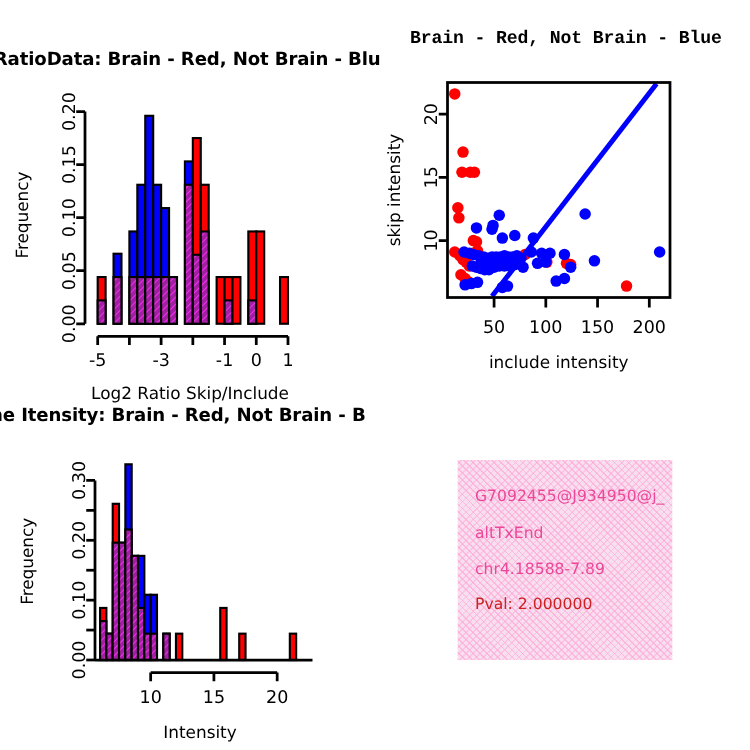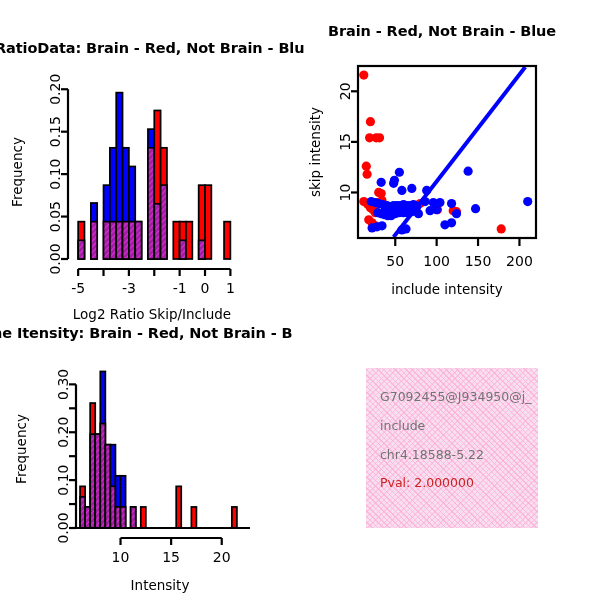--- a/index.html
+++ b/index.html
@@ -51,21 +51,21 @@
     background-image:
       repeating-linear-gradient(45deg, rgba(255,170,215,0.75) 0 1px, rgba(0,0,0,0) 1px 4px),
       repeating-linear-gradient(-45deg, rgba(255,170,215,0.55) 0 1px, rgba(0,0,0,0) 1px 4px);
   }
   #info-box .ib-lines {
     position: relative;
     padding: 22px 0 0 14px;
   }
   .ib-line {
     font-size: 12.5px;
-    color: #737373;
+    color: #ec4899;
     margin-bottom: 15px;
     white-space: nowrap;
     line-height: 1.1;
   }
   .ib-line.pval { color: #cc2222; margin-bottom: 12px; }
 </style>
 </head>
 <body>
 
 <div class="panel" id="ratio-panel" style="left:0; top:0; width:300px; height:310px;margin-top:17px;">
@@ -136,21 +136,21 @@
         <text x="205.01492537313433" y="266" class="tick-lbl" text-anchor="middle">0</text>
         <path d="M 230.38805970149252 242 L 230.38805970149252 249" class="axis-line"></path>
         <text x="230.38805970149252" y="266" class="tick-lbl" text-anchor="middle">1</text>
       </g>
       <text x="152" y="292" class="axis-lbl" text-anchor="middle">Log2 Ratio Skip/Include</text>
       <text x="22" y="145" class="axis-lbl" text-anchor="middle" transform="rotate(-90 22 145)">Frequency</text>
     </svg>
 </div>
 
 <div class="panel" id="scatter-panel" style="left:300px; top:0; width:300px; height:310px;">
-  <div class="panel-title" style="left:28px; top:23px;">Brain - Red, Not Brain - Blue</div>
+  <div class="panel-title" style="left:28px; top:23px;font-family:Liberation Mono, monospace;">Brain - Red, Not Brain - Blue</div>
   <svg id="scatter-svg" width="300" height="300" viewBox="0 0 300 300" style="position:absolute; left:0; top:10px;">
       <defs>
         <clipPath id="scClip">
           <rect x="58" y="56" width="178" height="172"></rect>
         </clipPath>
       </defs>
       <g clip-path="url(#scClip)">
         <circle cx="63.80" cy="65.11" r="4.6" fill="#ff0000" class="pt"></circle>
         <circle cx="70.42" cy="111.65" r="4.6" fill="#ff0000" class="pt"></circle>
         <circle cx="69.59" cy="127.84" r="4.6" fill="#ff0000" class="pt"></circle>
@@ -318,18 +318,18 @@
       <text x="160" y="280" class="axis-lbl" text-anchor="middle">Intensity</text>
       <text x="26" y="139" class="axis-lbl" text-anchor="middle" transform="rotate(-90 26 139)">Frequency</text>
     </svg>
 </div>
 
 <div class="panel" style="left:300px; top:300px; width:300px; height:300px;">
   <div id="info-box" style="left:66px; top:68px; width:172px; height:160px;">
     <div class="ib-bg"></div>
     <div class="ib-lines">
       <div class="ib-line">G7092455@J934950@j_</div>
-      <div class="ib-line">include</div>
-      <div class="ib-line">chr4.18588-5.22</div>
+      <div class="ib-line">altTxEnd</div>
+      <div class="ib-line">chr4.18588-7.89</div>
       <div class="ib-line pval">Pval: 2.000000</div>
     </div>
   </div>
 </div>
 
 </body></html>

